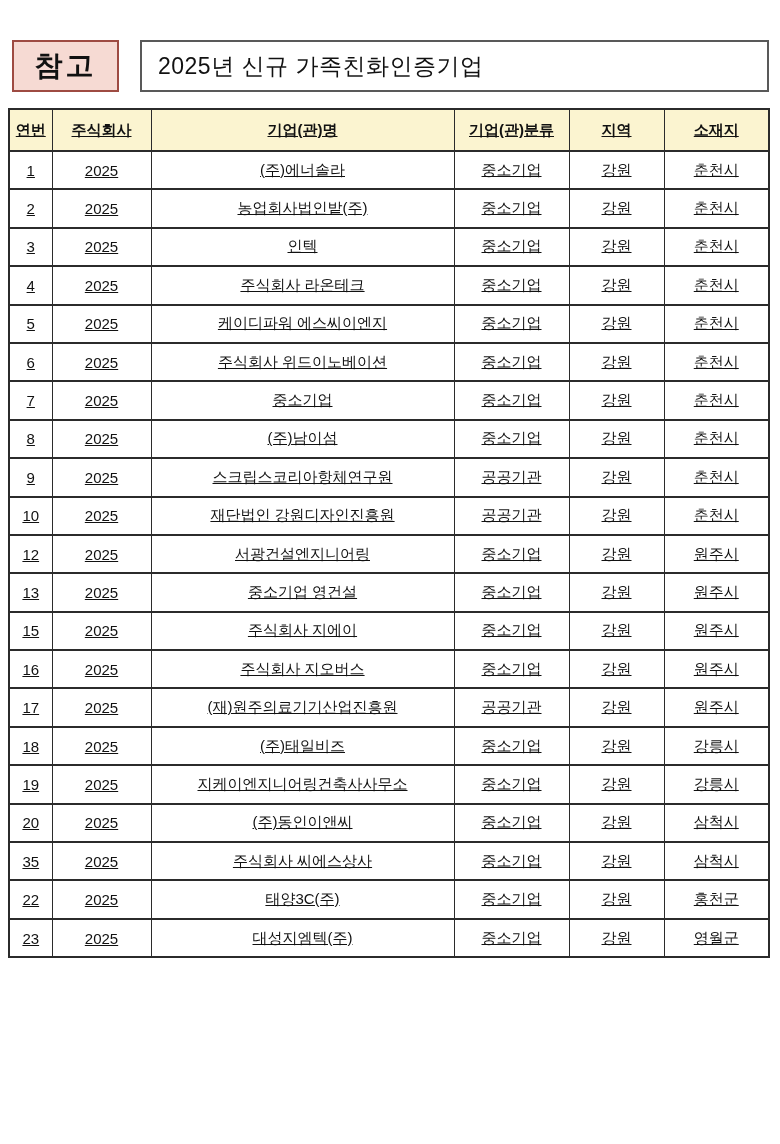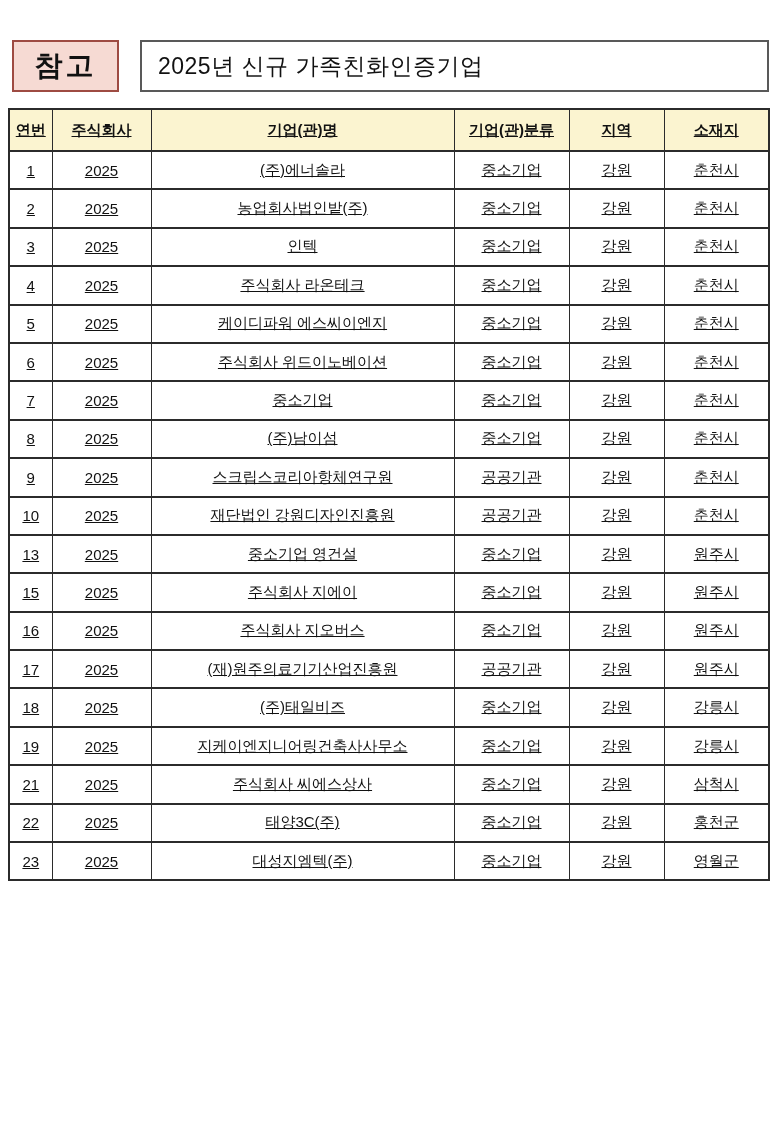--- a/index.html
+++ b/index.html
@@ -179,20 +179,28 @@
       </tr>
       <tr>
         <td>10</td>
         <td>2025</td>
         <td>재단법인 강원디자인진흥원</td>
         <td>공공기관</td>
         <td>강원</td>
         <td>춘천시</td>
       </tr>
       <tr>
+        <td>12</td>
+        <td>2025</td>
+        <td>서광건설엔지니어링</td>
+        <td>중소기업</td>
+        <td>강원</td>
+        <td>원주시</td>
+      </tr>
+      <tr>
         <td>13</td>
         <td>2025</td>
         <td>중소기업 영건설</td>
         <td>중소기업</td>
         <td>강원</td>
         <td>원주시</td>
       </tr>
       <tr>
         <td>15</td>
         <td>2025</td>
@@ -227,21 +235,29 @@
       </tr>
       <tr>
         <td>19</td>
         <td>2025</td>
         <td>지케이엔지니어링건축사사무소</td>
         <td>중소기업</td>
         <td>강원</td>
         <td>강릉시</td>
       </tr>
       <tr>
-        <td>21</td>
+        <td>20</td>
+        <td>2025</td>
+        <td>(주)동인이앤씨</td>
+        <td>중소기업</td>
+        <td>강원</td>
+        <td>삼척시</td>
+      </tr>
+      <tr>
+        <td>35</td>
         <td>2025</td>
         <td>주식회사 씨에스상사</td>
         <td>중소기업</td>
         <td>강원</td>
         <td>삼척시</td>
       </tr>
       <tr>
         <td>22</td>
         <td>2025</td>
         <td>태양3C(주)</td>

